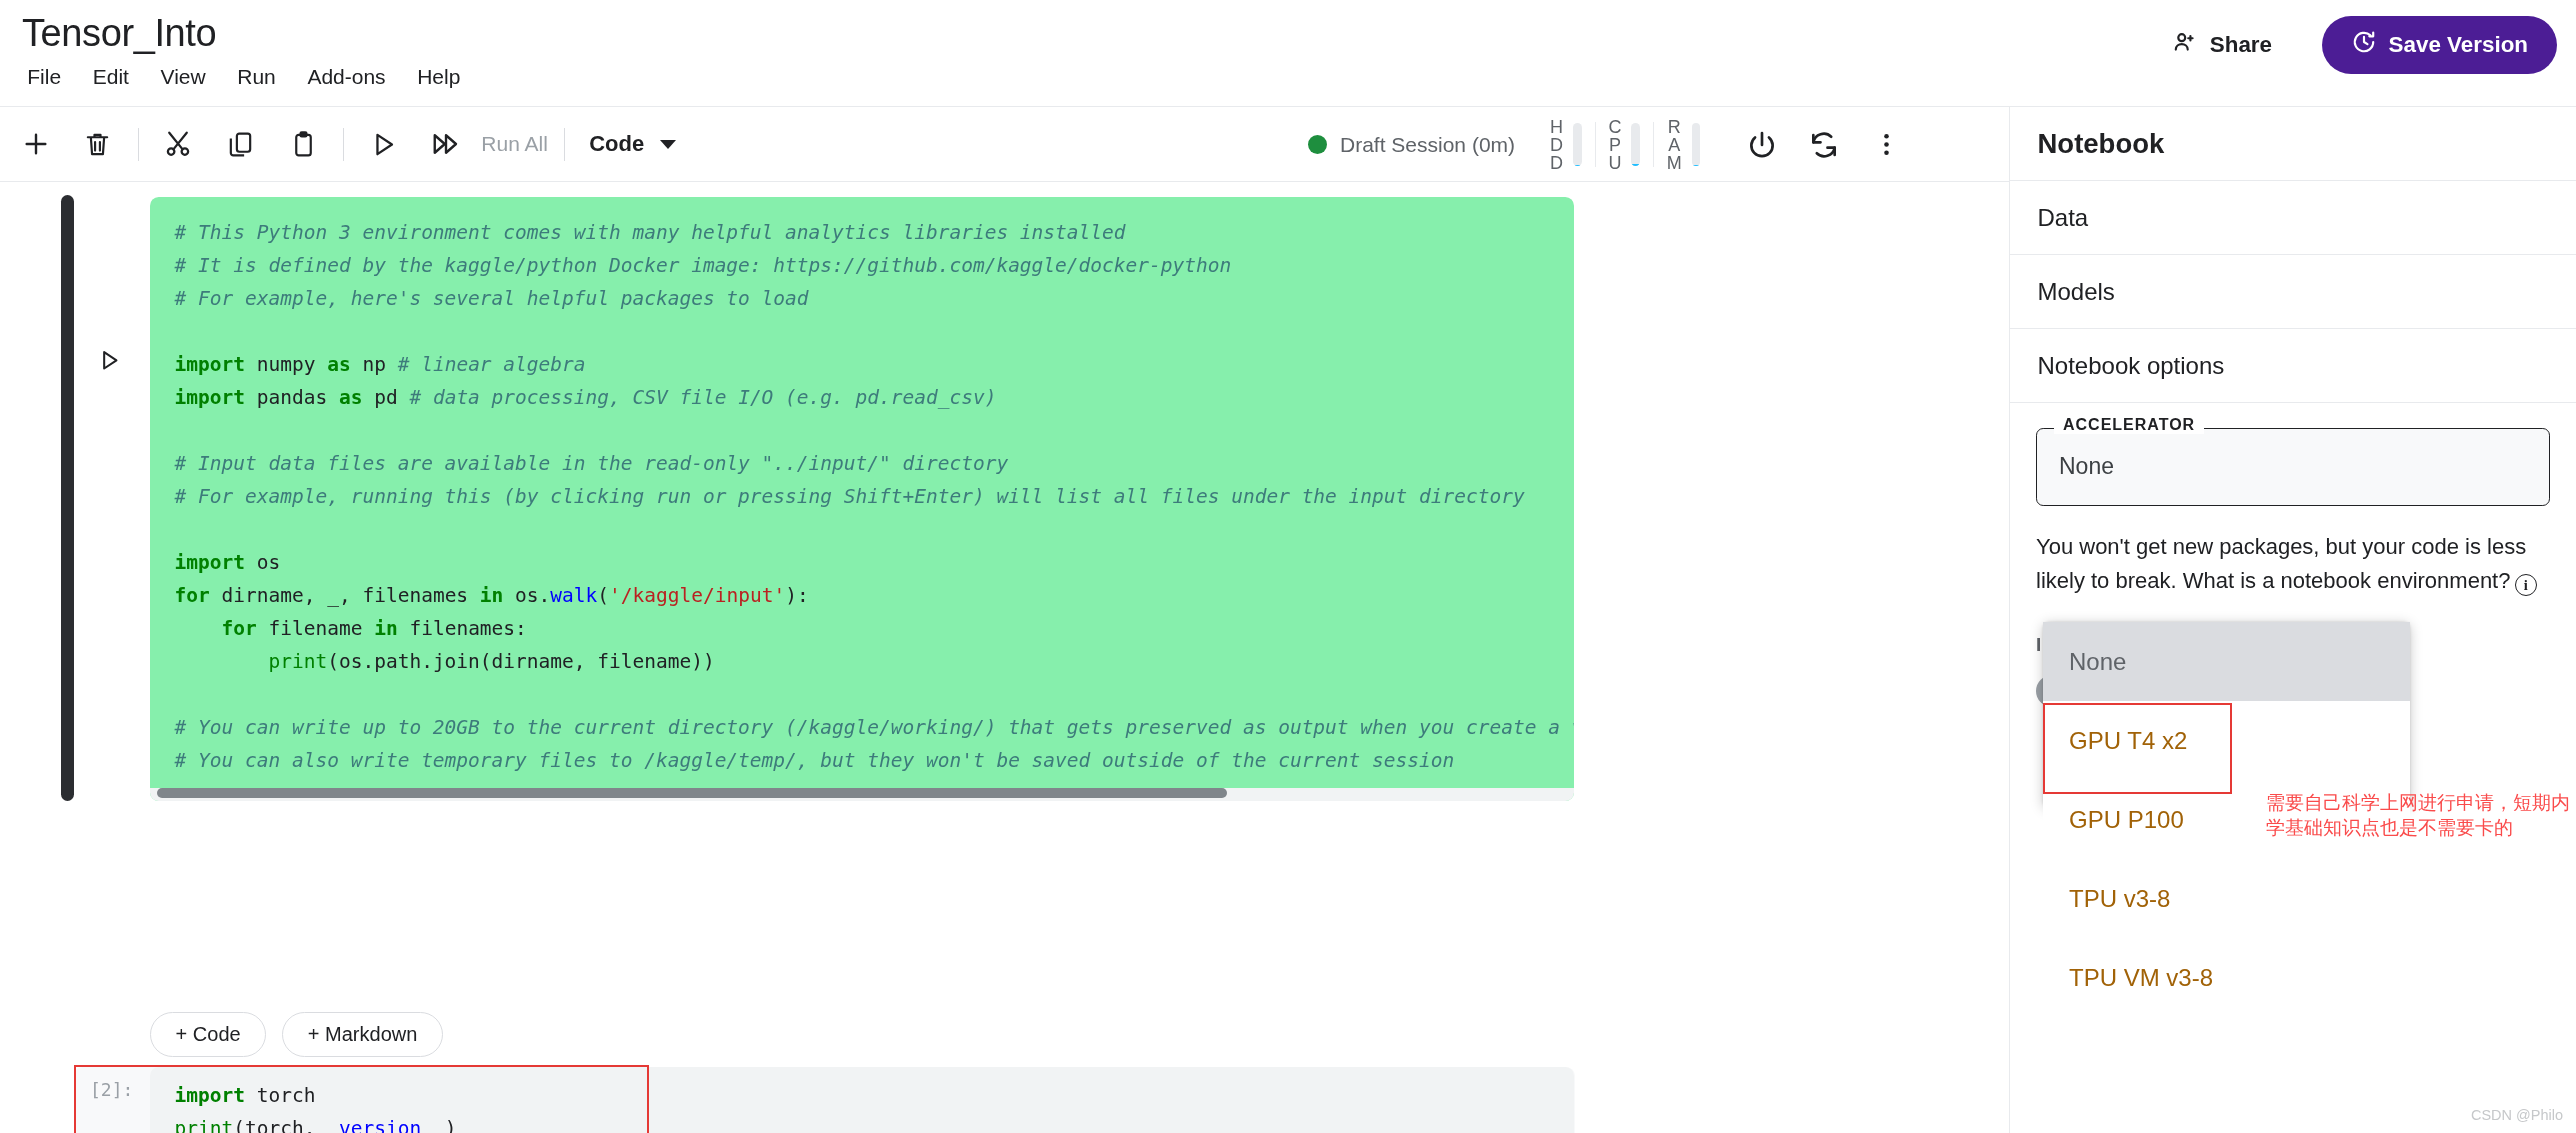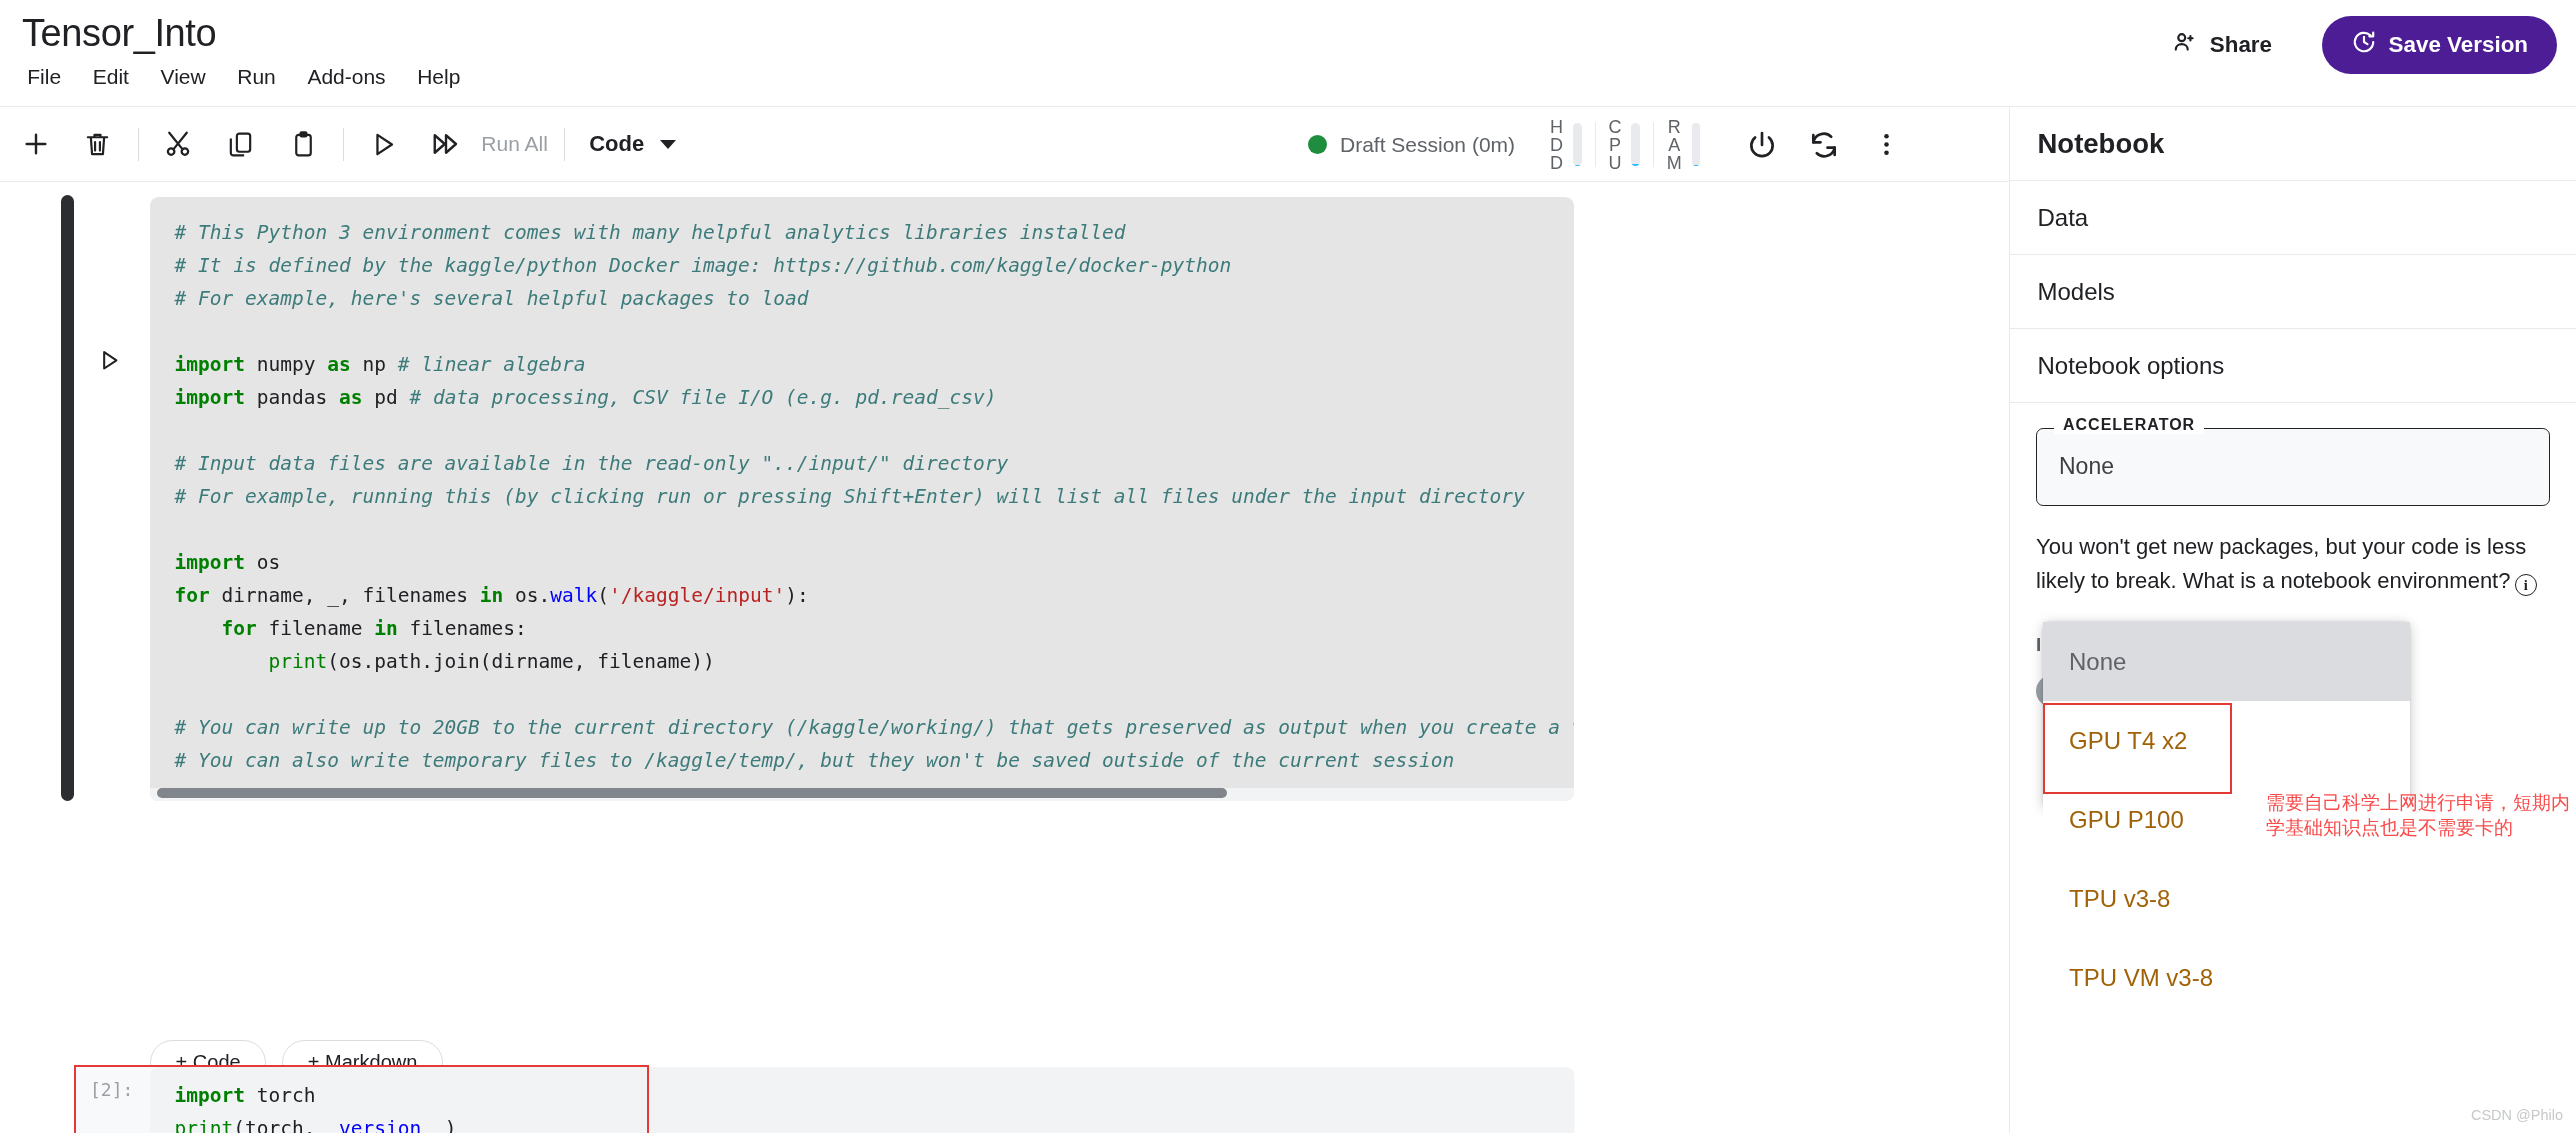--- a/index.html
+++ b/index.html
@@ -119,21 +119,21 @@
   .cell-selbar {
     position:absolute; left:61px; top:13px; width:13px; height:606px;
     background:#2b2d31; border-radius:6.5px;
   }
   .cell-run-tri {
     position:absolute; left:97px; top:166px;
     cursor:pointer;
   }
   .code-block {
     position:absolute; left:150px; top:14.5px; width:1424px;
-    background:#e5e5e5; border-radius:8.7px;
+    background:#86efac; border-radius:8.7px;
     padding:19px 0 0 0;
     overflow:hidden;
   }
   .code-lines {
     font-family:"DejaVu Sans Mono", monospace;
     font-size:19.5px;
     line-height:33px;
     white-space:pre;
     padding:0 24.6px 11.6px 24.6px;
     color:#202124;
@@ -151,21 +151,21 @@
   .hscroll-thumb { height:10px; width:1070px; background:#80868b; border-radius:5px; }
 
   .addcell-row {
     position:absolute; left:150px; top:830px;
     display:flex; gap:16px;
   }
   .pill {
     display:flex; align-items:center; gap:11.6px;
     border:0.7px solid #dadce0; border-radius:29px;
     padding:10px 24.6px; font-size:20px; color:#202124;
-    background:#fff; cursor:pointer; white-space:nowrap;margin-top:28px;
+    background:#fff; cursor:pointer; white-space:nowrap;
   }
 
   
   .cell2 { position:absolute; left:0; top:885px; width:2009px; }
   .cell2-card {
     position:absolute; left:74px; top:0; width:1501px; height:130px;
     background:#f8f9fa; border-radius:8.7px;
   }
   .cell2-num {
     position:absolute; left:90px; top:11.6px;

